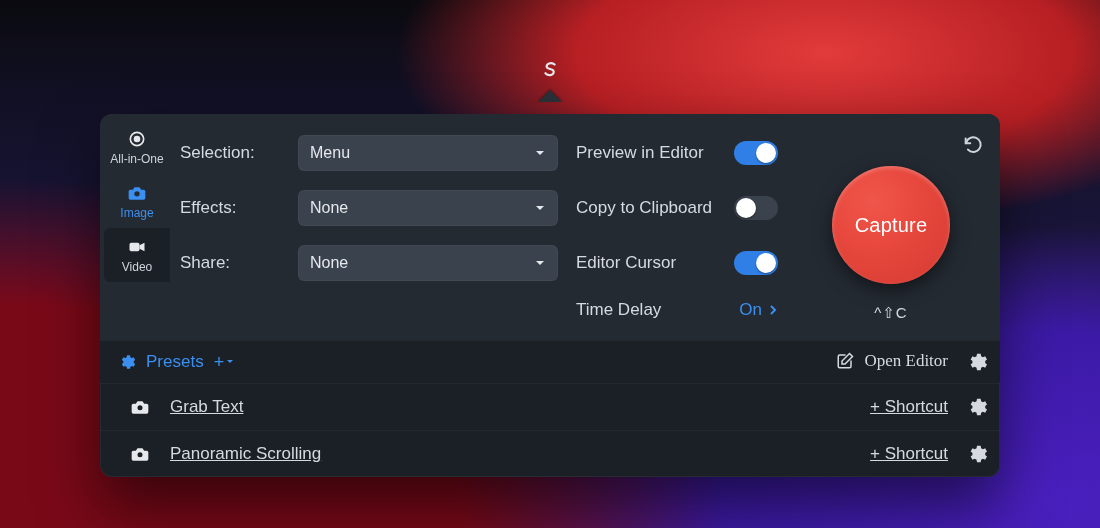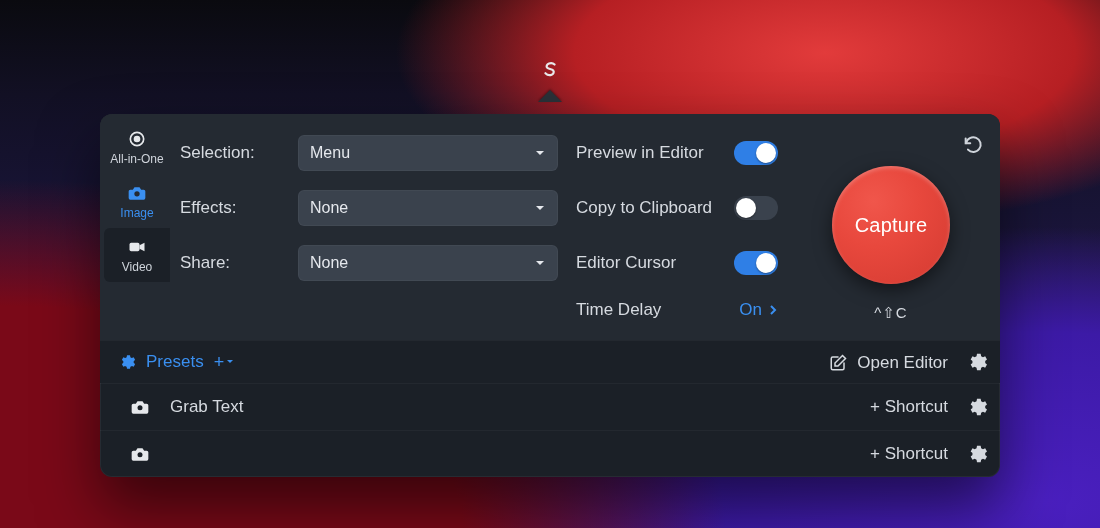--- a/index.html
+++ b/index.html
@@ -149,31 +149,31 @@
   .presets-strip {
     display:flex; align-items:center; justify-content:space-between;
     padding: 10px 12px 10px 18px;
     background:#1b2027;
     border-top:1px solid rgba(255,255,255,.04);
   }
   .presets-left { display:flex; align-items:center; gap:10px; color:#3a8ff0; font-size:17px;}
   .presets-left .picon{ width:18px;height:18px; }
   .presets-left .plus { font-size:18px; cursor:pointer; display:flex;align-items:center;gap:2px;}
   .presets-left .plus .tiny-caret{ width:8px;height:8px; }
-  .presets-right { display:flex; align-items:flex-end; gap:18px; color:#d6dae0; font-size:17px;}
+  .presets-right { display:flex; align-items:flex-start; gap:18px; color:#d6dae0; font-size:17px;font-family:Liberation Serif, serif;}
   .open-editor { display:flex;align-items:center;gap:10px; cursor:pointer;}
   .open-editor .eicon{ width:18px;height:18px; }
   .gear-btn { width:22px;height:22px;color:#d6dae0;cursor:pointer;}
 
   
   .preset-row {
     display:flex; align-items:center; justify-content:space-between;
     padding: 12px 12px 12px 30px;
     border-top:1px solid rgba(255,255,255,.04);
-    color:#d6dae0; font-size:17px;
+    color:#d6dae0; font-size:17px;text-decoration:underline;
   }
   .preset-row .left { display:flex; align-items:center; gap:20px;}
   .preset-row .left .cam { width:20px;height:20px;color:#e6e8eb;}
   .preset-row .right { display:flex; align-items:center; gap:18px;}
   .addshort { cursor:pointer; }
 
   svg { display:block; }
 </style>
 </head>
 <body>
@@ -356,20 +356,21 @@
   </div>
 
   <div class="preset-row">
     <div class="left">
       <span class="cam">
         <svg viewBox="0 0 24 24" width="20" height="20" fill="currentColor">
             <path d="M4 8h3l2-3h6l2 3h3a2 2 0 0 1 2 2v8a2 2 0 0 1-2 2H4a2 2 0 0 1-2-2v-8a2 2 0 0 1 2-2z"></path>
             <circle cx="12" cy="13" r="3" fill="#1b2027"></circle>
           </svg>
       </span>
+      <span>Panoramic Scrolling</span>
     </div>
     <div class="right">
       <span class="addshort">+ Shortcut</span>
       <span class="gear-btn">
         <svg viewBox="0 0 24 24" width="22" height="22" fill="currentColor">
             <path d="M12 8a4 4 0 1 0 0 8 4 4 0 0 0 0-8zm9 4c0-.4 0-.8-.1-1.2l2-1.6-2-3.4-2.4 1a7.4 7.4 0 0 0-2-1.2L16 3h-4l-.5 2.6a7.4 7.4 0 0 0-2 1.2l-2.4-1-2 3.4 2 1.6A7 7 0 0 0 7 12c0 .4 0 .8.1 1.2l-2 1.6 2 3.4 2.4-1c.6.5 1.3.9 2 1.2L12 21h4l.5-2.6c.7-.3 1.4-.7 2-1.2l2.4 1 2-3.4-2-1.6c.1-.4.1-.8.1-1.2z"></path>
           </svg>
       </span>
     </div>
   </div>

